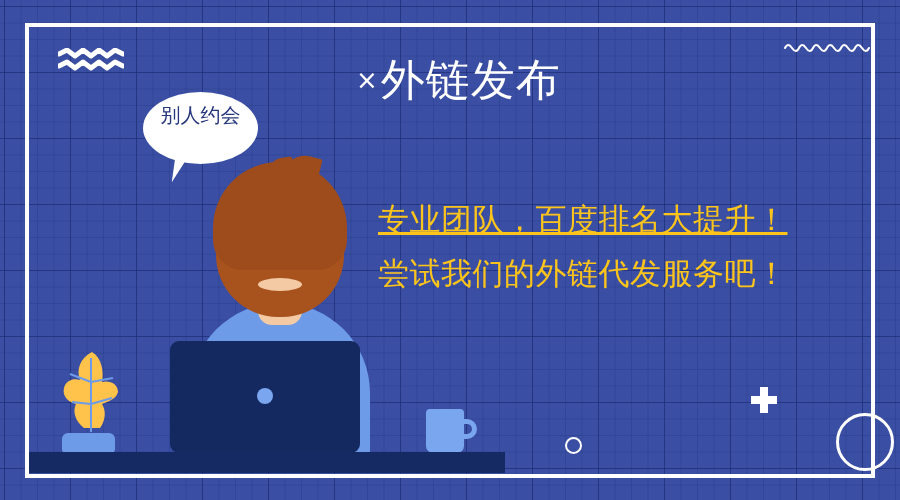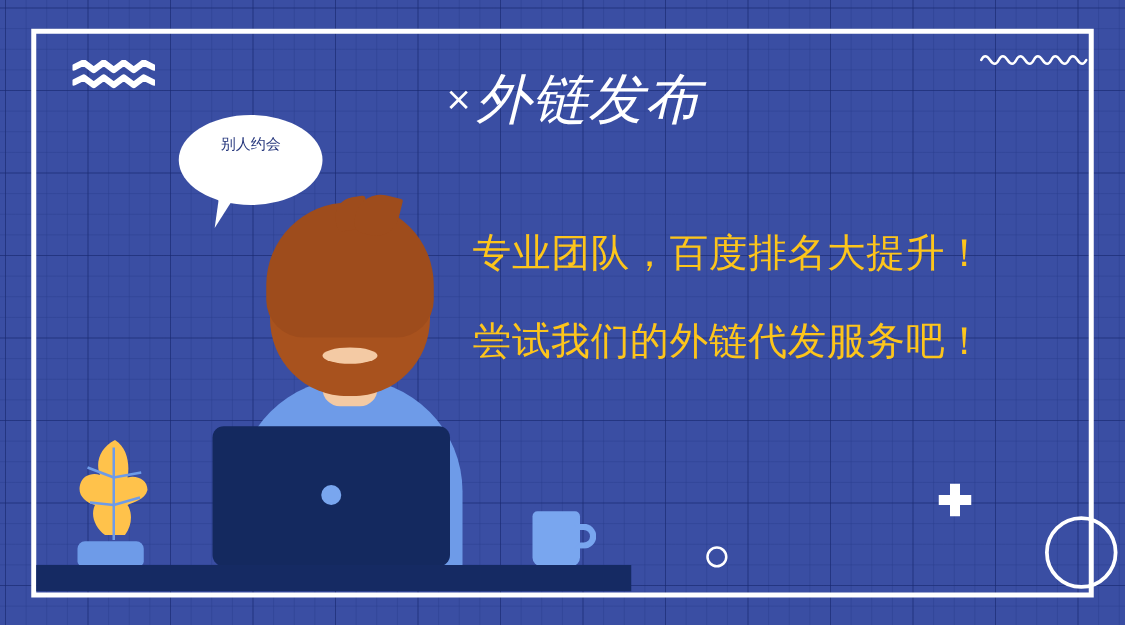--- a/index.html
+++ b/index.html
@@ -90,57 +90,56 @@
   
   .title {
     position: absolute;
     left: 356px;
     top: 52px;
     color: #ffffff;
     font-size: 44px;
     line-height: 56px;
     letter-spacing: 1px;
     white-space: nowrap;
-    font-style: italic;
   }
   .title .x-mark {
     font-size: 26px;
     vertical-align: 6px;
     margin-right: 2px;
   }
   .sub-line {
     position: absolute;
     left: 378px;
     color: #fdc51b;
     font-size: 31px;
     line-height: 40px;
     white-space: nowrap;
     letter-spacing: 0.5px;
   }
-  .sub1 { top: 183px; }
+  .sub1 { top: 199px; text-decoration: underline; }
   .sub2 { top: 253px; }
 
   
   .bubble {
     position: absolute;
     left: 143px;
     top: 92px;
     width: 115px;
     height: 72px;
     background: #ffffff;
     border-radius: 50% / 50%;
   }
   .bubble-text {
     position: absolute;
     left: 0;
     top: 12px;
     width: 115px;
     text-align: center;
     color: #26377d;
-    font-size: 12px;
+    font-size: 20px;
     line-height: 23px;
   }
   .bubble-tail {
     position: absolute;
     left: 174px;
     top: 150px;
     width: 0;
     height: 0;
     border-left: 10px solid #ffffff;
     border-right: 12px solid transparent;

